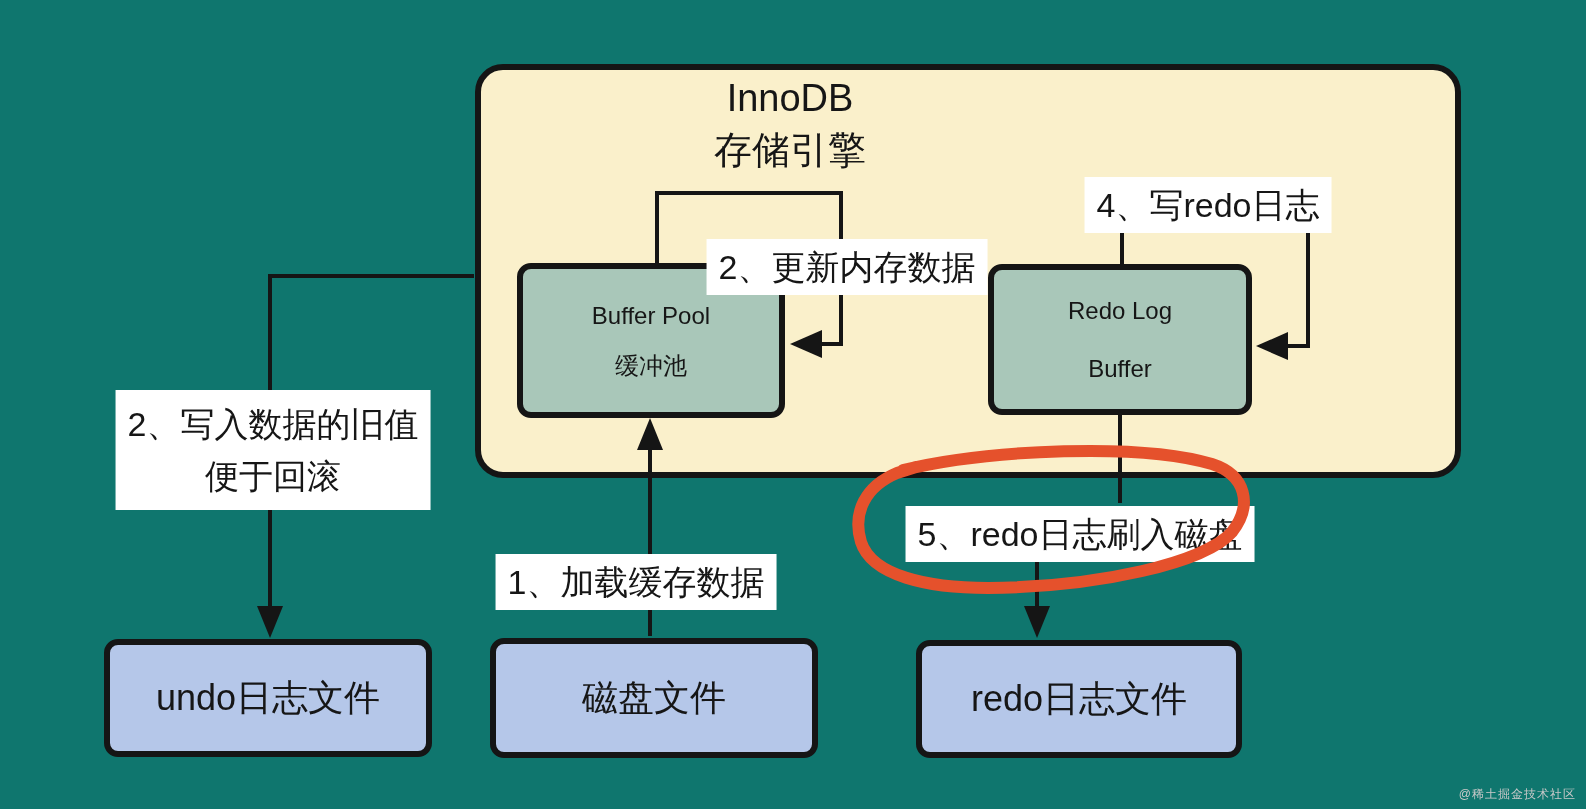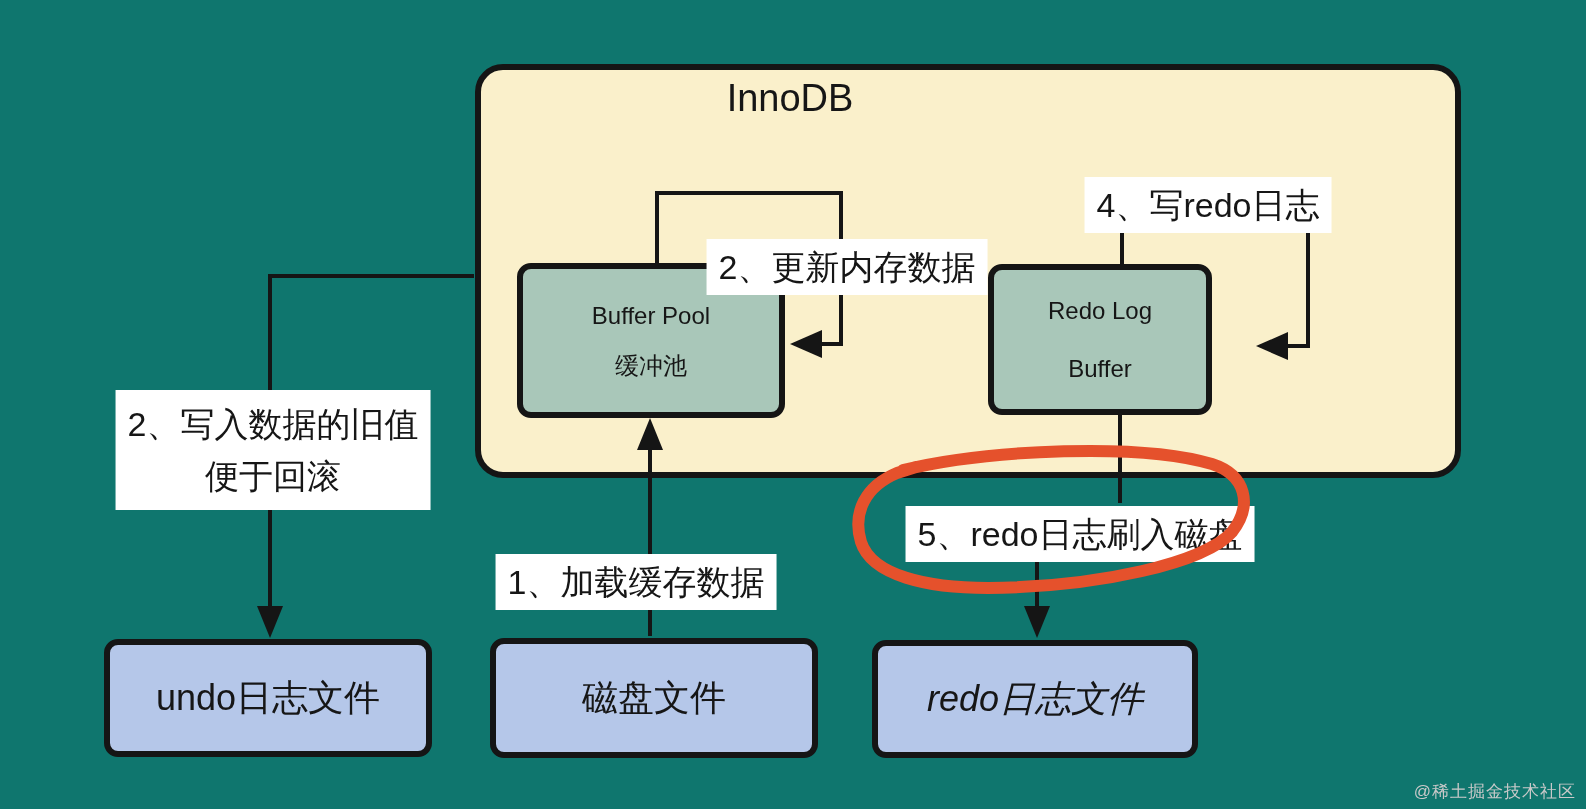--- a/index.html
+++ b/index.html
@@ -32,54 +32,55 @@
   .node{
     position:absolute;display:flex;flex-direction:column;
     align-items:center;justify-content:center;
     border:6px solid var(--line-color);
     text-align:center;z-index:2;
   }
   .mem-node{background:var(--memory-box-fill);border-radius:14px;font-size:24px;line-height:50px;}
   .file-node{background:var(--file-box-fill);border-radius:14px;font-size:36px;}
 
   #buffer-pool{left:517px;top:263px;width:268px;height:155px;}
-  #redo-log-buffer{left:988px;top:264px;width:224px;height:151px;gap:8px;}
+  #redo-log-buffer{left:988px;top:264px;width:264px;height:151px;gap:8px;}
   #undo-file{left:104px;top:639px;width:328px;height:118px;}
   #disk-file{left:490px;top:638px;width:328px;height:120px;}
-  #redo-file{left:872px;top:640px;width:326px;height:118px;font-style:italic;}
+  #redo-file{left:916px;top:640px;width:326px;height:118px;}
 
   svg.layer{position:absolute;left:0;top:0;z-index:3;}
   svg.layer .conn{stroke:var(--line-color);stroke-width:4;fill:none;}
   svg.layer .head{fill:var(--line-color);stroke:none;}
   #highlight-layer{z-index:5;}
   #highlight-layer .pen{stroke:var(--highlight-color);stroke-width:12;fill:none;
     stroke-linecap:round;stroke-linejoin:round;}
 
   .step-label{
     position:absolute;background:var(--label-bg);
     font-size:34px;white-space:nowrap;text-align:center;
     padding:8px 12px;transform:translateX(-50%);
     z-index:4;line-height:40px;
   }
   #label-step2{line-height:52px;}
 
   .watermark{
     position:absolute;right:10px;bottom:6px;
-    font-size:17px;color:var(--watermark-color);
+    font-size:12px;color:var(--watermark-color);
     z-index:6;letter-spacing:1px;
   }
 </style>
 </head>
 <body>
 
 <div id="canvas">
 
   <div class="innodb-container"></div>
   <div class="innodb-title">
     <div>InnoDB</div>
+    <div>存储引擎</div>
   </div>
 
   <div id="buffer-pool" class="node mem-node">
     <div>Buffer Pool</div>
     <div>缓冲池</div>
   </div>
   <div id="redo-log-buffer" class="node mem-node">
     <div>Redo Log</div>
     <div>Buffer</div>
   </div>

